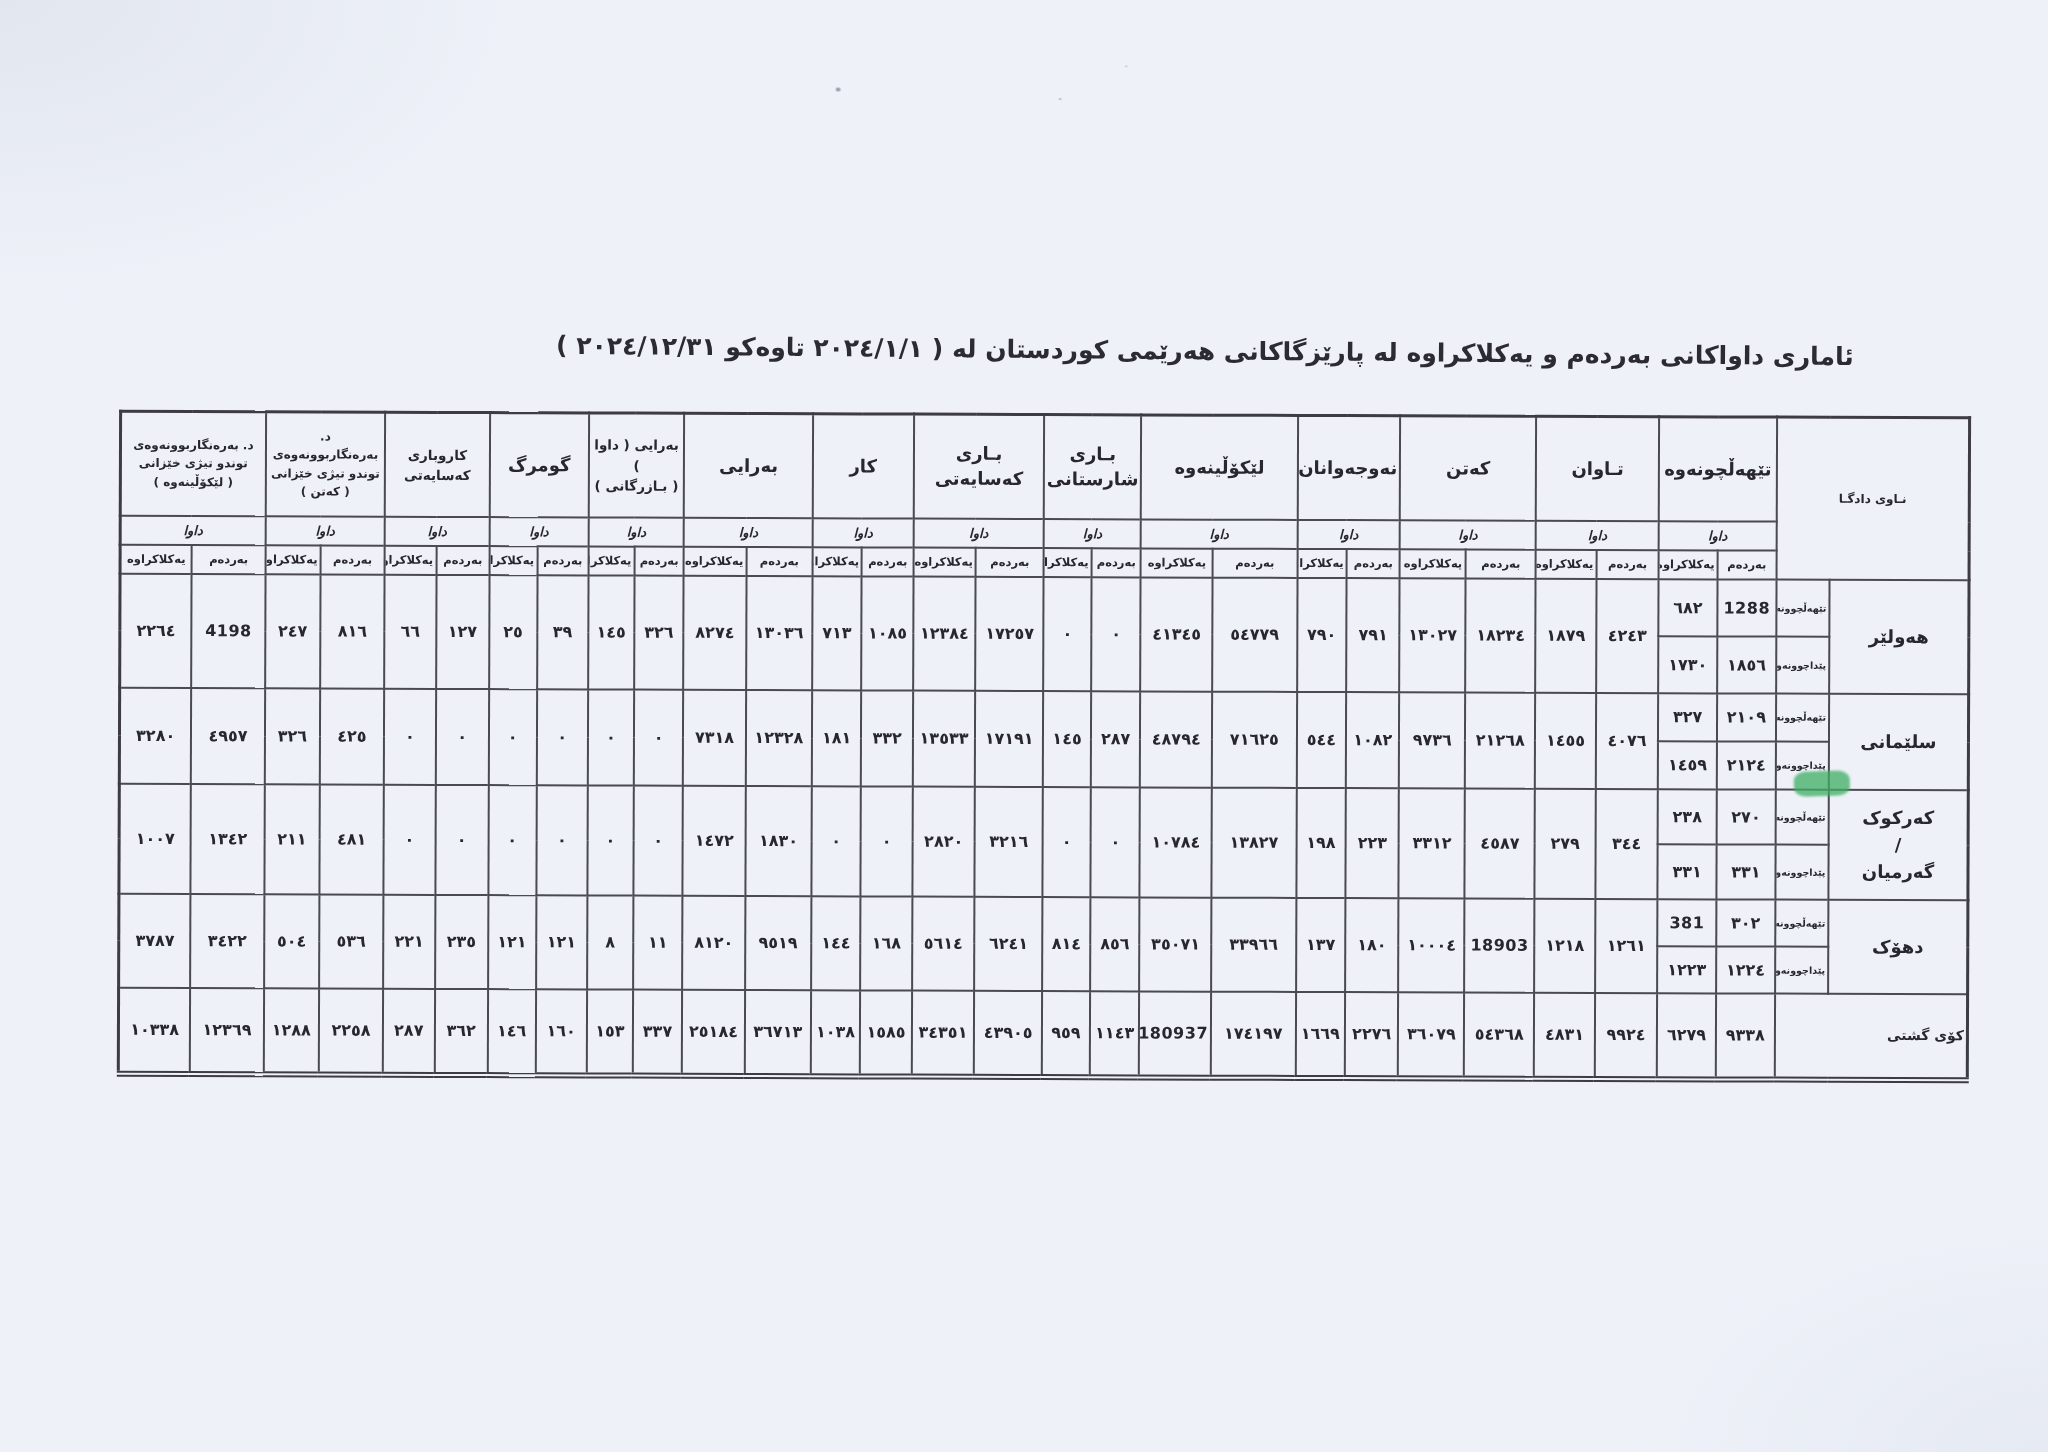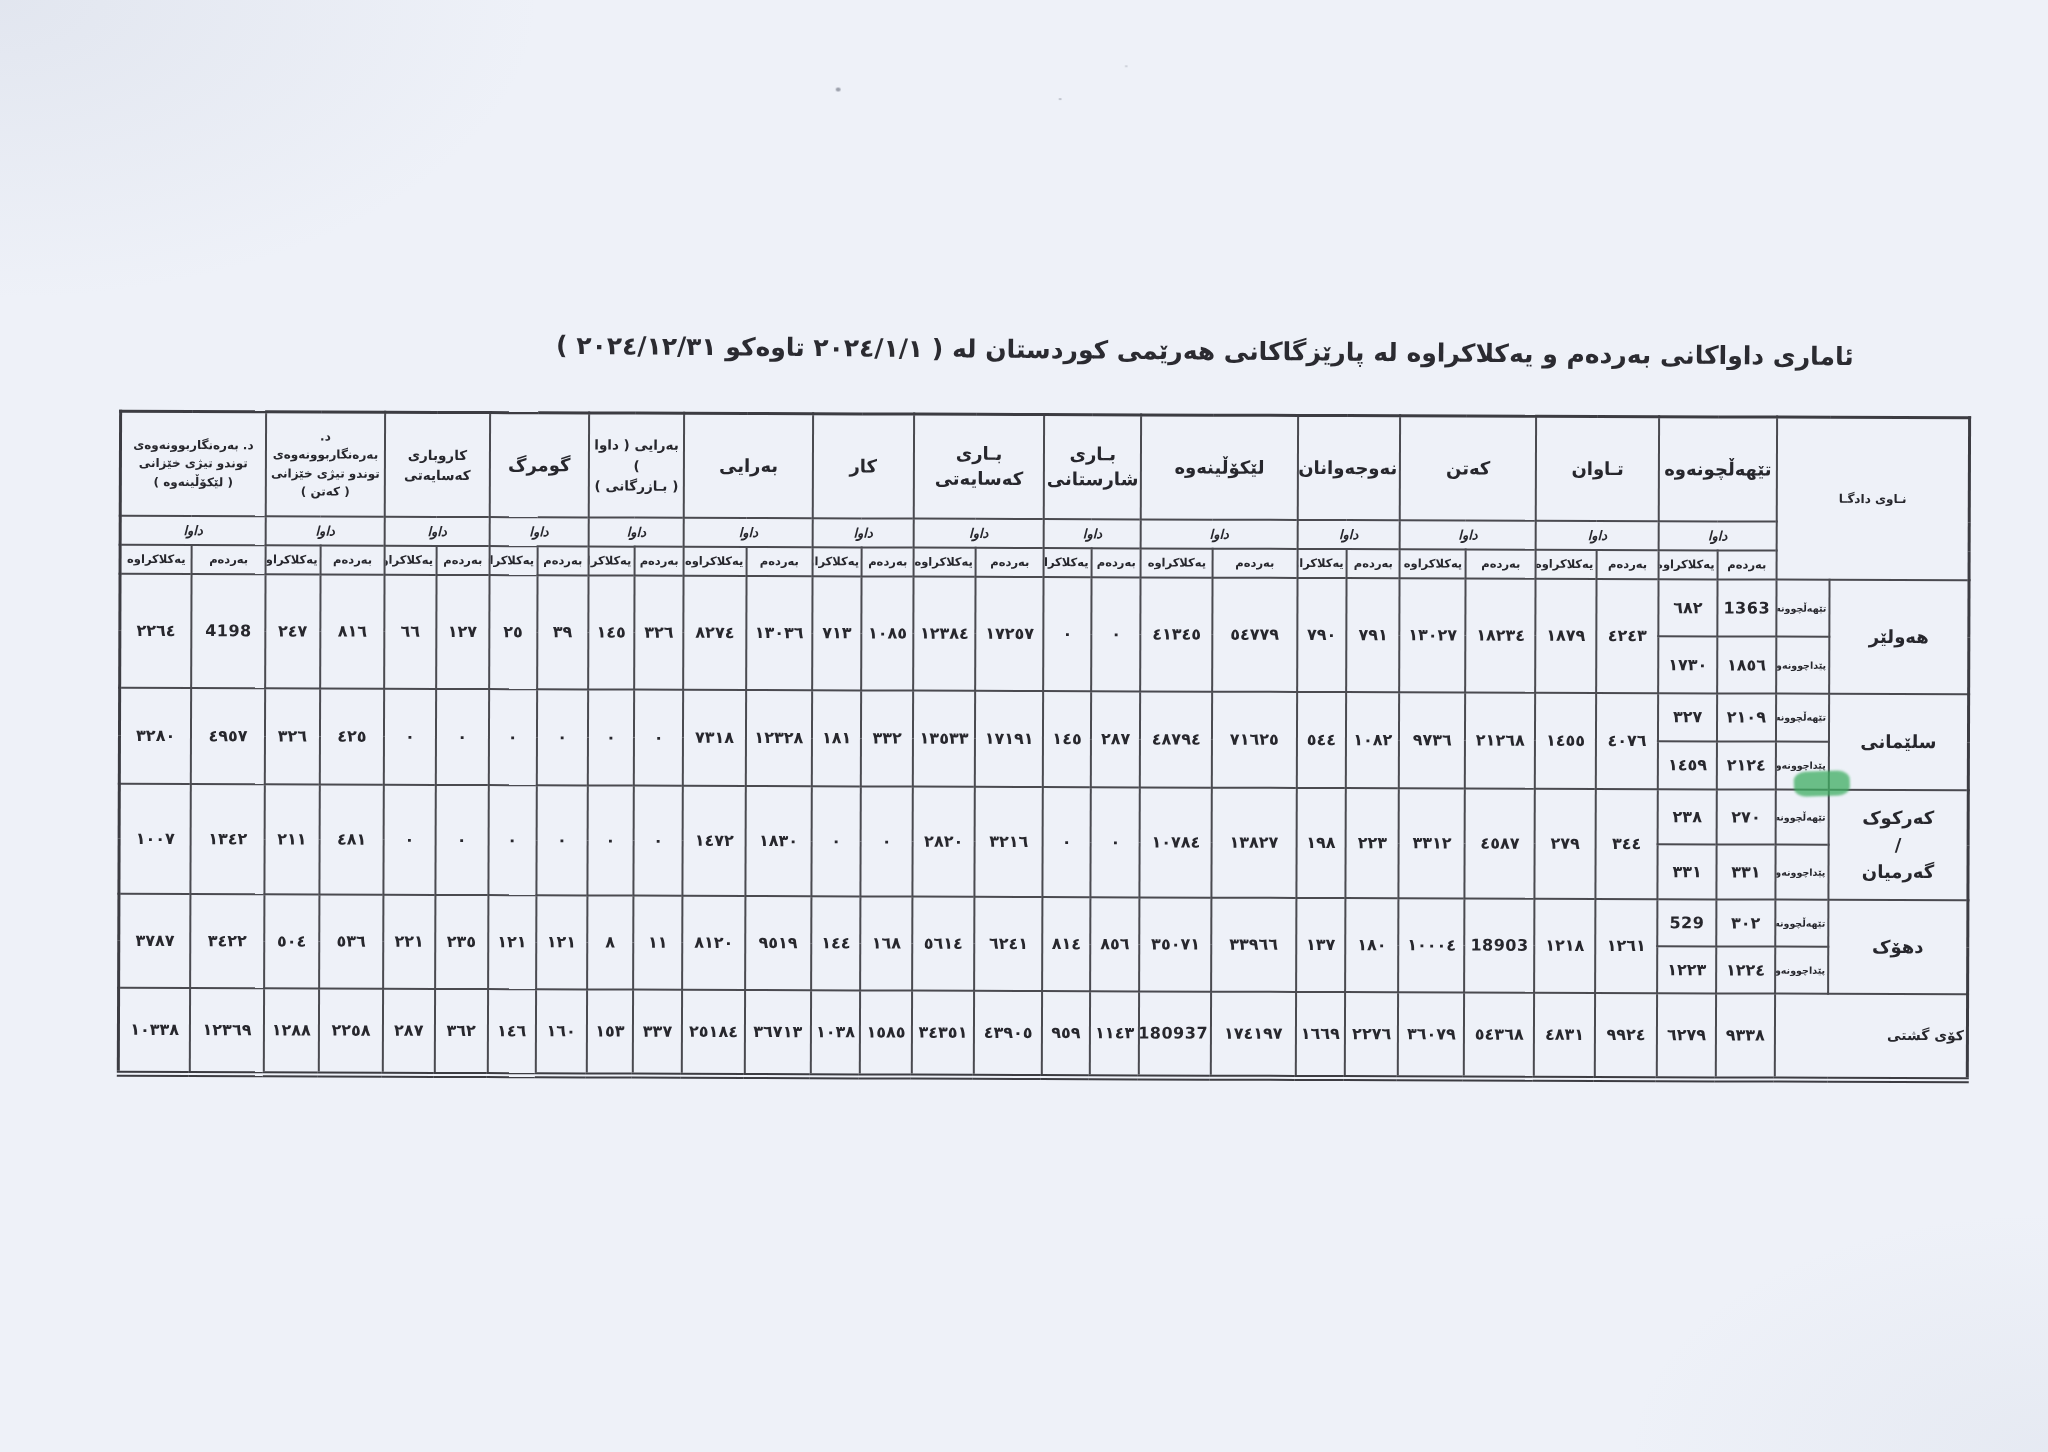--- a/index.html
+++ b/index.html
@@ -156,21 +156,21 @@
           <th class="col-h">بەردەم</th>
           <th class="col-h">یەکلاکراوە</th>
           <th class="col-h">بەردەم</th>
           <th class="col-h">یەکلاکراوە</th>
         </tr>
       </thead>
     <tbody>
         <tr style="height:57px">
           <td class="court" rowspan="2">هەولێر</td>
           <td class="sublab">تێهەڵچوونەوە</td>
-          <td class="num">1363</td>
+          <td class="num">1288</td>
           <td class="num">٦٨٢</td>
           <td class="num" rowspan="2">٤٢٤٣</td>
           <td class="num" rowspan="2">١٨٧٩</td>
           <td class="num" rowspan="2">١٨٢٣٤</td>
           <td class="num" rowspan="2">١٣٠٢٧</td>
           <td class="num" rowspan="2">٧٩١</td>
           <td class="num" rowspan="2">٧٩٠</td>
           <td class="num" rowspan="2">٥٤٧٧٩</td>
           <td class="num" rowspan="2">٤١٣٤٥</td>
           <td class="num" rowspan="2">٠</td>
@@ -268,21 +268,21 @@
         </tr>
         <tr style="height:55px">
           <td class="sublab">پێداچوونەوە</td>
           <td class="num">٣٣١</td>
           <td class="num">٣٣١</td>
         </tr>
         <tr style="height:47px">
           <td class="court" rowspan="2">دهۆک</td>
           <td class="sublab">تێهەڵچوونەوە</td>
           <td class="num">٣٠٢</td>
-          <td class="num">529</td>
+          <td class="num">381</td>
           <td class="num" rowspan="2">١٢٦١</td>
           <td class="num" rowspan="2">١٢١٨</td>
           <td class="num" rowspan="2">18903</td>
           <td class="num" rowspan="2">١٠٠٠٤</td>
           <td class="num" rowspan="2">١٨٠</td>
           <td class="num" rowspan="2">١٣٧</td>
           <td class="num" rowspan="2">٣٣٩٦٦</td>
           <td class="num" rowspan="2">٣٥٠٧١</td>
           <td class="num" rowspan="2">٨٥٦</td>
           <td class="num" rowspan="2">٨١٤</td>

